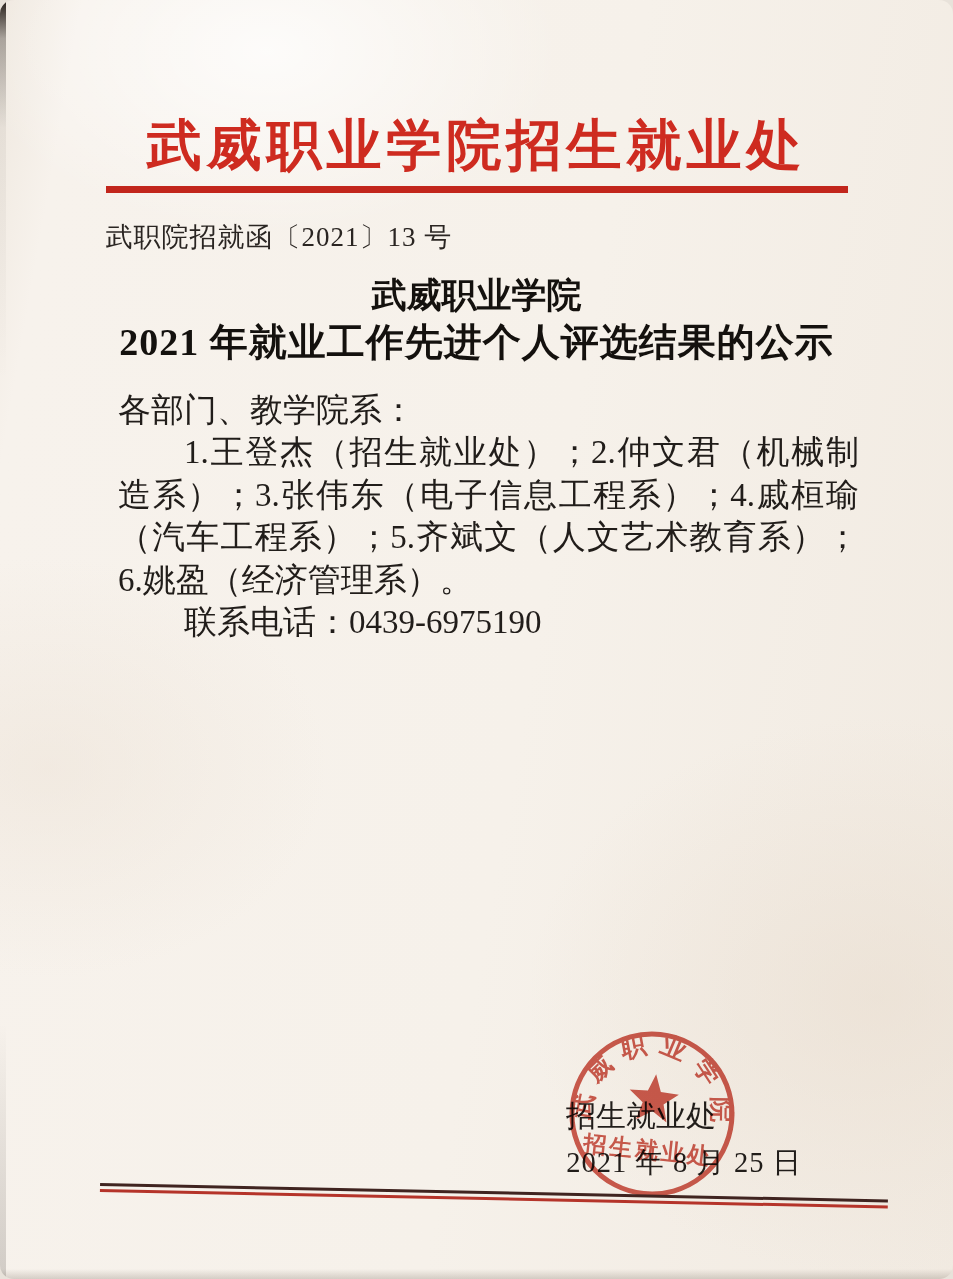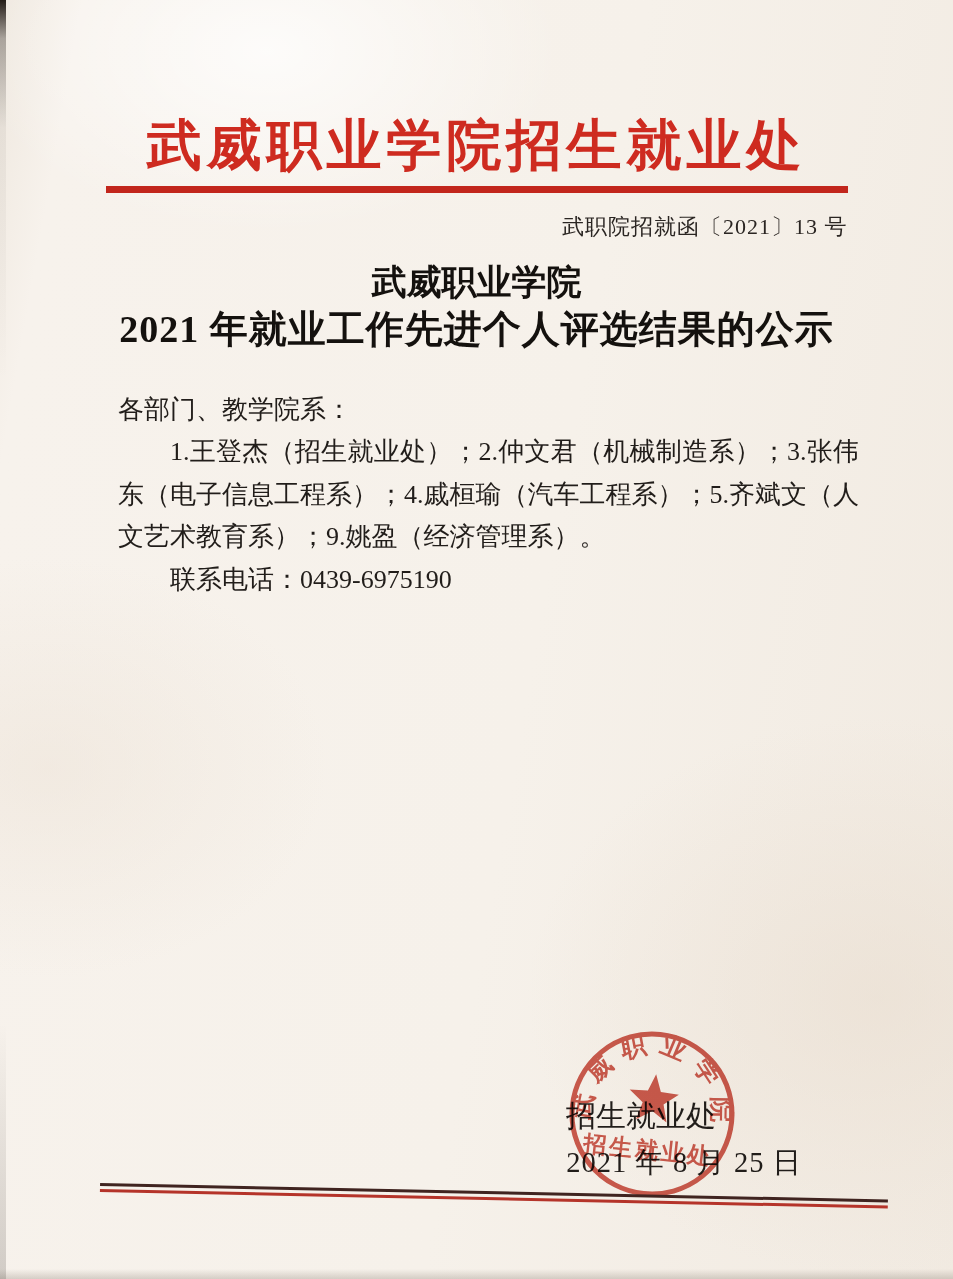--- a/index.html
+++ b/index.html
@@ -9,20 +9,21 @@
     width:953px; height:1279px;
     margin:0 auto;
     overflow:hidden;
     font-family:"Liberation Serif","DejaVu Serif",serif;
     color:#1f1c19;
     background:
       radial-gradient(ellipse 420px 260px at 28% 4%, rgba(255,255,255,.75) 0%, rgba(255,255,255,0) 70%),
       radial-gradient(ellipse 500px 400px at 92% 78%, rgba(232,220,206,.55) 0%, rgba(232,220,206,0) 70%),
       radial-gradient(ellipse 400px 300px at 5% 60%, rgba(236,226,214,.5) 0%, rgba(236,226,214,0) 70%),
       linear-gradient(100deg, #efe8df 0%, #f7f2ec 7%, #f6f1ea 55%, #f1eae1 100%);
+    border-radius: 14px;
   }
   
   .page::before {
     content:""; position:absolute; left:0; top:0; width:6px; height:100%;
     background:linear-gradient(180deg, #241d18 0%, rgba(36,29,24,.35) 3%, rgba(36,29,24,.06) 10%,
                rgba(36,29,24,0) 30%, rgba(36,29,24,0) 80%, rgba(36,29,24,.18) 100%);
     pointer-events:none;
   }
   .page::after {
     content:""; position:absolute; left:0; bottom:0; width:100%; height:10px;
@@ -39,36 +40,36 @@
     color:#ce2b20;
     line-height:1.1;
   }
   .letterhead-rule {
     width:742px; margin:9px auto 0;
     height:4px;
     border-top:5px solid #c2261c;
     border-bottom:2px solid #c2261c;
   }
   .doc-number {
-    width:742px; margin:19px auto 0;
-    text-align:right;
-    font-size:22px;
+    width:742px; margin:26px auto 0;
+    text-align:left;
+    font-size:27px;
     color:#2a2522;
     letter-spacing:1px;
   }
 
   
   .doc-title { margin-top:20px; text-align:center; font-weight:700; color:#14110e; }
   .doc-title-line1 { font-size:35px; line-height:1.2; }
   .doc-title-line2 { font-size:38px; line-height:1.2; letter-spacing:1px; margin-top:3px; }
 
   
   .doc-body {
     position:absolute; left:118px; top:389px; width:741px;
-    font-size:26px; line-height:42.4px;
+    font-size:33px; line-height:42.4px;
     text-align:justify;
     color:#211d1a;
   }
   .doc-body p.indent { text-indent:2em; }
 
   
   .signature-block {
     position:absolute; left:480px; top:1099px; width:322px;
     text-align:center; color:#211d1a;
   }
@@ -104,21 +105,21 @@
 
   <div class="doc-number">武职院招就函〔2021〕13 号</div>
 
   <div class="doc-title">
     <div class="doc-title-line1">武威职业学院</div>
     <div class="doc-title-line2">2021 年就业工作先进个人评选结果的公示</div>
   </div>
 
   <div class="doc-body">
     <p>各部门、教学院系：</p>
-    <p class="indent">1.王登杰（招生就业处）；2.仲文君（机械制造系）；3.张伟东（电子信息工程系）；4.戚桓瑜（汽车工程系）；5.齐斌文（人文艺术教育系）；9.姚盈（经济管理系）。</p>
+    <p class="indent">1.王登杰（招生就业处）；2.仲文君（机械制造系）；3.张伟东（电子信息工程系）；4.戚桓瑜（汽车工程系）；5.齐斌文（人文艺术教育系）；6.姚盈（经济管理系）。</p>
     <p class="indent">联系电话：0439-6975190</p>
   </div>
 
   <div class="signature-block">
     <div class="signature-dept">招生就业处</div>
     <div class="signature-date">2021 年 8 月 25 日</div>
   </div>
 
   <svg class="seal" viewBox="-96 -96 192 192">
     <circle cx="0" cy="0" r="80" fill="none" stroke="#c43a2b" stroke-width="5"></circle>

